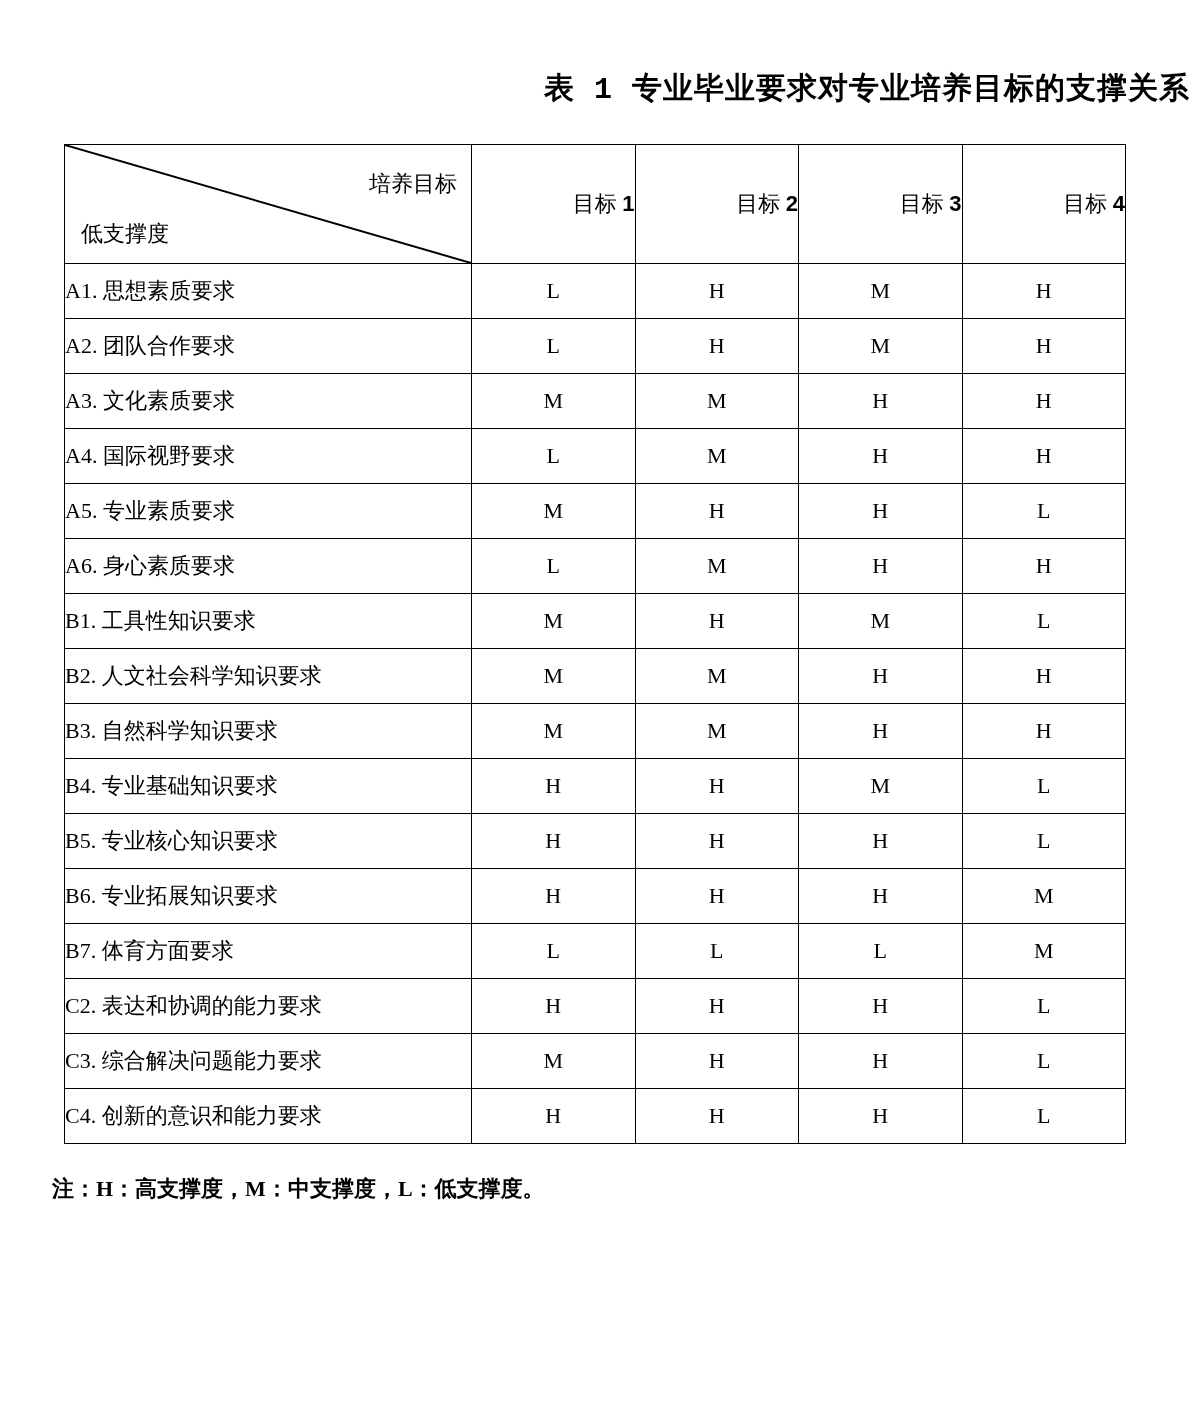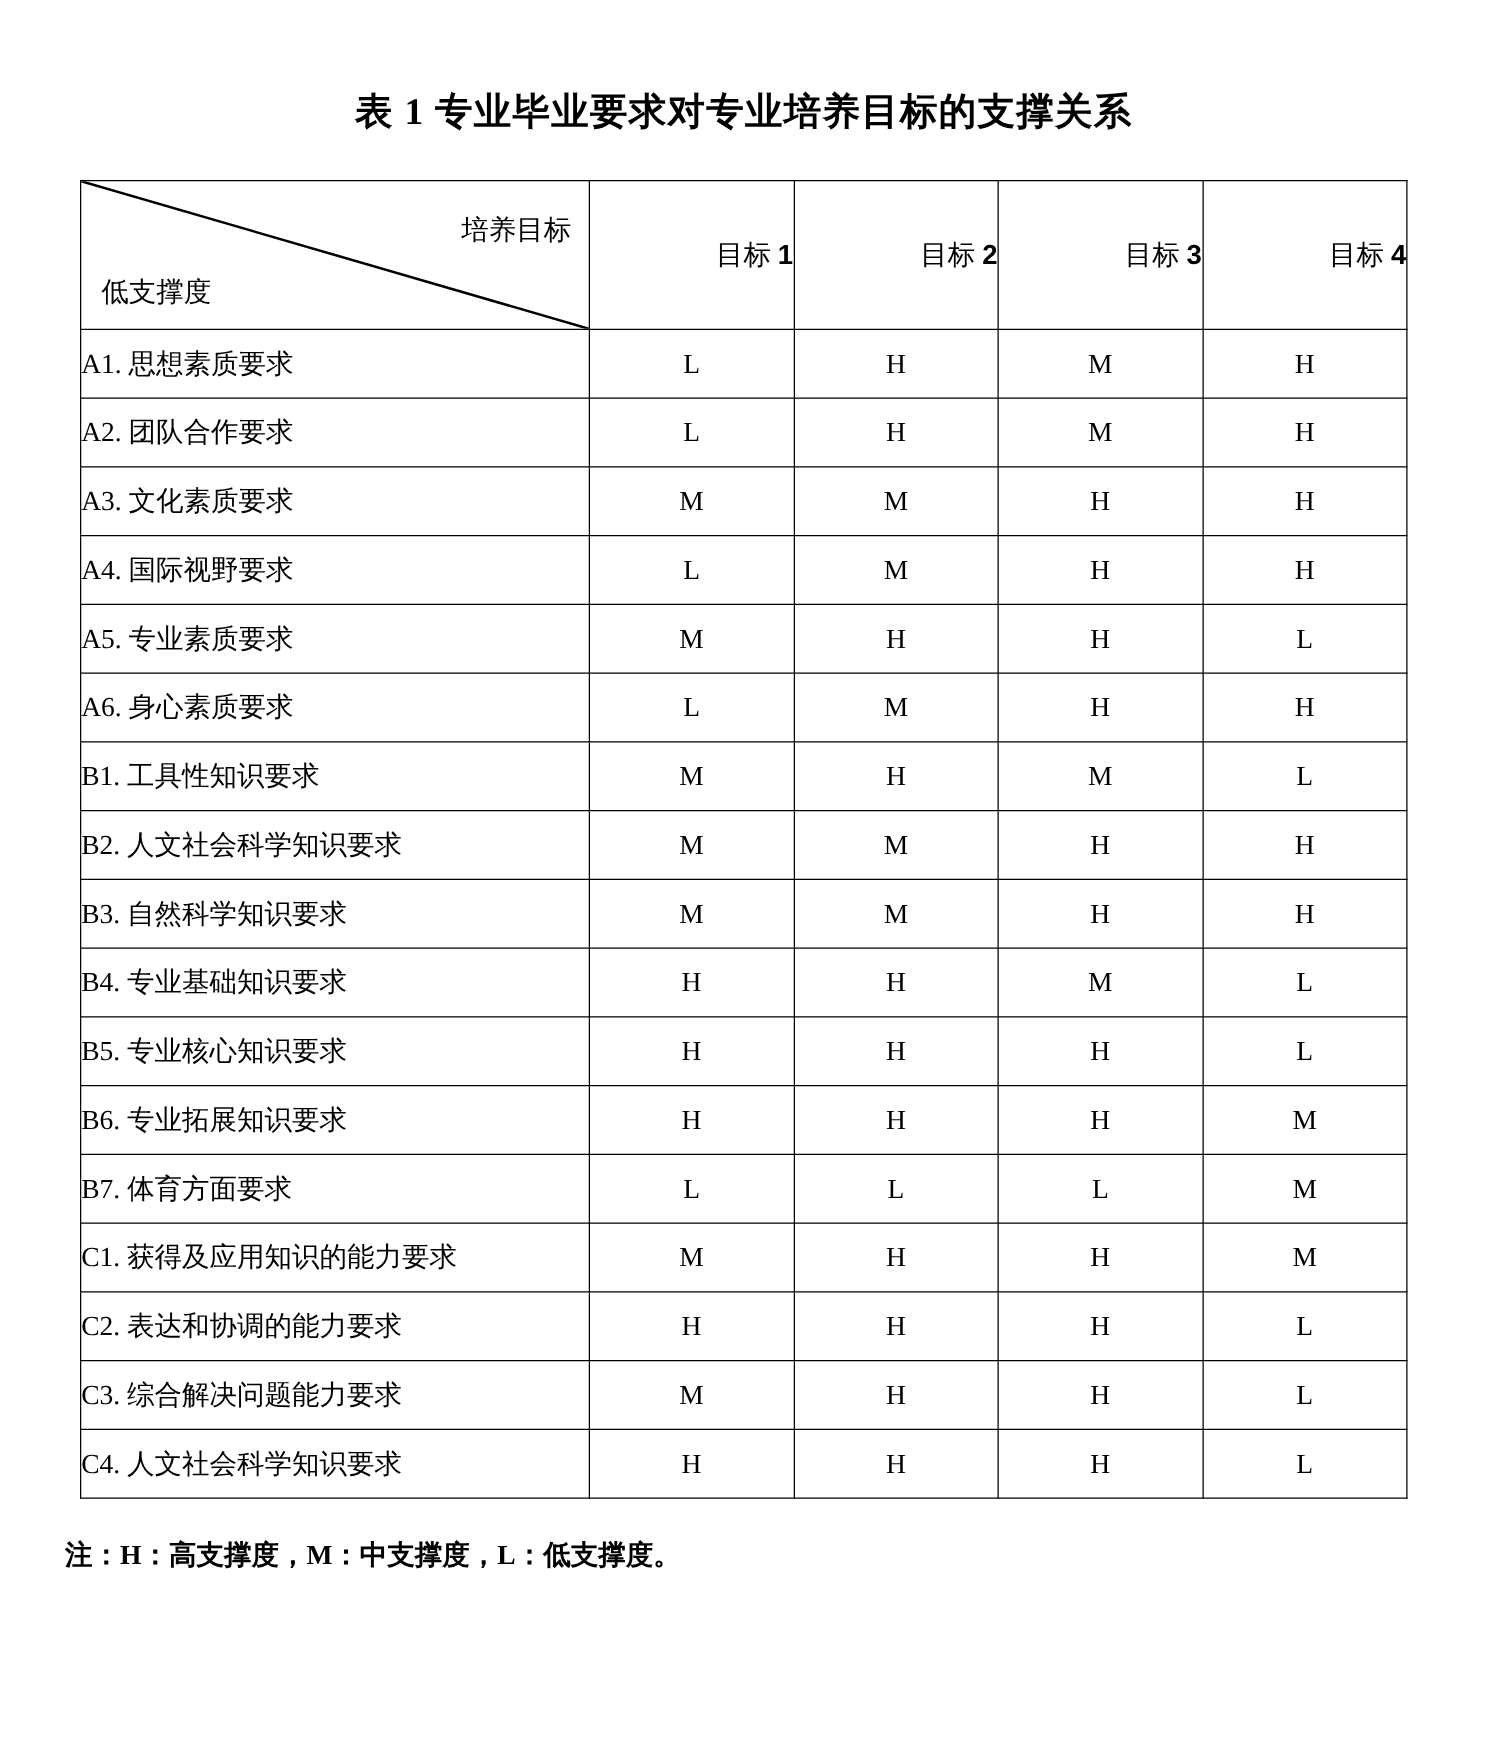--- a/index.html
+++ b/index.html
@@ -16,22 +16,22 @@
     overflow: hidden;
   }
   .page {
     width: 1190px;
     height: 1403px;
     box-sizing: border-box;
     padding: 0;
     position: relative;
   }
   .doc-title {
-    text-align: center;
-    font-family: Liberation Serif, serif;
+    text-align: right;
+    font-family: Liberation Mono, monospace;
     font-weight: bold;
     font-size: 30px;
     letter-spacing: 1px;
     margin-top: 72px;
     margin-bottom: 12px;
     line-height: 1.2;
   }
   table.support-table {
     border-collapse: collapse;
     width: 1062px;
@@ -212,42 +212,35 @@
         <td class="val-cell">M</td>
       </tr>
       <tr>
         <td class="req-cell">B7. 体育方面要求</td>
         <td class="val-cell">L</td>
         <td class="val-cell">L</td>
         <td class="val-cell">L</td>
         <td class="val-cell">M</td>
       </tr>
       <tr>
-        <td class="req-cell">C1. 获得及应用知识的能力要求</td>
-        <td class="val-cell">M</td>
-        <td class="val-cell">H</td>
-        <td class="val-cell">H</td>
-        <td class="val-cell">M</td>
-      </tr>
-      <tr>
         <td class="req-cell">C2. 表达和协调的能力要求</td>
         <td class="val-cell">H</td>
         <td class="val-cell">H</td>
         <td class="val-cell">H</td>
         <td class="val-cell">L</td>
       </tr>
       <tr>
         <td class="req-cell">C3. 综合解决问题能力要求</td>
         <td class="val-cell">M</td>
         <td class="val-cell">H</td>
         <td class="val-cell">H</td>
         <td class="val-cell">L</td>
       </tr>
       <tr>
-        <td class="req-cell">C4. 人文社会科学知识要求</td>
+        <td class="req-cell">C4. 创新的意识和能力要求</td>
         <td class="val-cell">H</td>
         <td class="val-cell">H</td>
         <td class="val-cell">H</td>
         <td class="val-cell">L</td>
       </tr>
     </tbody>
   </table>
 
   <div class="note">注：H：高支撑度，M：中支撑度，L：低支撑度。</div>
 

